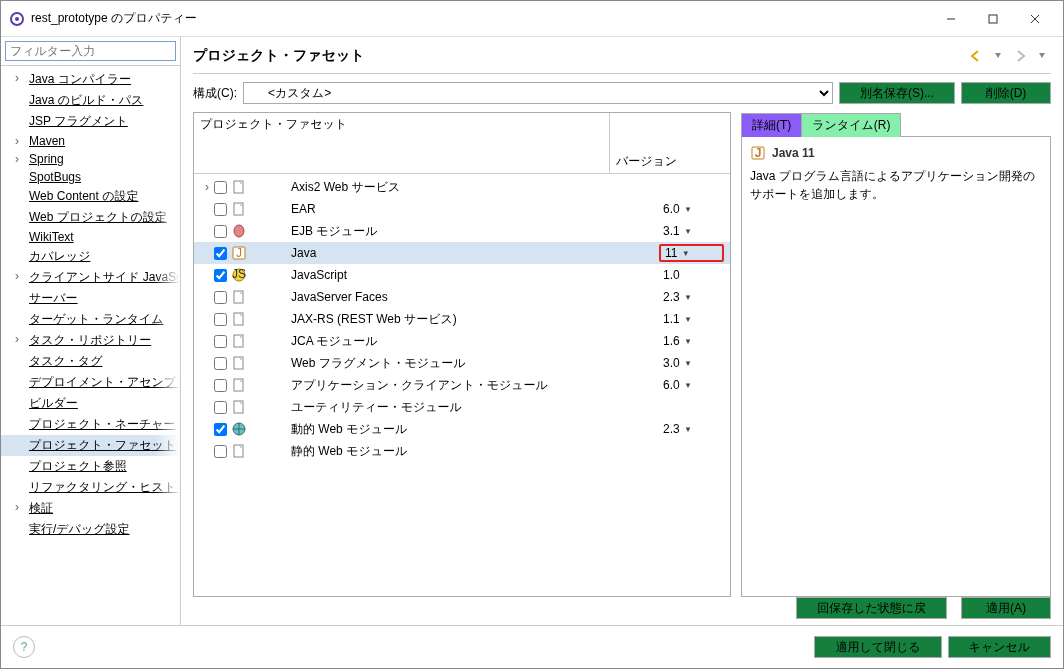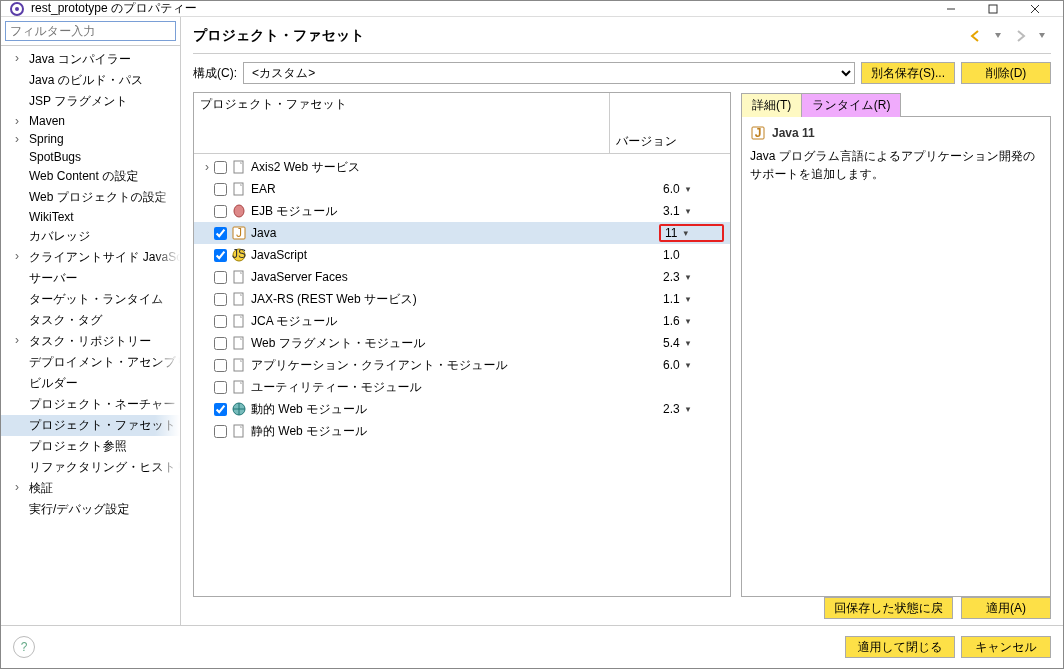--- a/index.html
+++ b/index.html
@@ -1,61 +1,61 @@
 <!DOCTYPE html>
 <html><head>
 <meta charset="utf-8">
 <style>
 * { box-sizing: border-box; margin: 0; padding: 0; font-family: "Yu Gothic UI", "Meiryo", sans-serif; font-size: 12px; }
 body { background: #fff; width: 1064px; height: 669px; border: 1px solid #888; display: flex; flex-direction: column; overflow: hidden; }
-.titlebar { height: 16px; display: flex; align-items: center; padding: 0 8px; border-bottom: 1px solid #ddd; }
+.titlebar { height: 36px; display: flex; align-items: center; padding: 0 8px; border-bottom: 1px solid #ddd; }
 .titlebar .icon { width: 16px; height: 16px; margin-right: 6px; display: inline-flex; }
 .titlebar .title { flex: 1; }
 .winbtns { display: flex; gap: 2px; }
 .winbtn { width: 40px; height: 28px; display: flex; align-items: center; justify-content: center; cursor: pointer; }
 .body { flex: 1; display: flex; overflow: hidden; }
 .sidebar { width: 180px; border-right: 1px solid #ccc; display: flex; flex-direction: column; }
 .filter { padding: 4px; border-bottom: 1px solid #ccc; }
 .filter input { width: 100%; border: 1px solid #7a9fd6; padding: 2px 4px; color: #c2410c; }
-.tree { flex: 1; overflow: hidden; padding: 3px 0; position: relative; }
+.tree { flex: 1; overflow: hidden; padding: 3px 0; position: relative; text-decoration: underline; }
 .tree-item { padding: 2px 4px 2px 28px; white-space: nowrap; cursor: pointer; position: relative; }
 .tree-item.has-arrow::before { content: "›"; position: absolute; left: 14px; top: 2px; color: #666; }
 .tree-item.selected { background: #d6e4f2; }
 .tree .fade { position: absolute; right: 0; top: 0; bottom: 0; width: 25px; background: linear-gradient(to right, rgba(255,255,255,0), #fff); pointer-events: none; }
 .main { flex: 1; display: flex; flex-direction: column; padding: 10px 12px 6px 12px; overflow: hidden; }
 .page-head { display: flex; align-items: center; border-bottom: 1px solid #ccc; padding-bottom: 8px; margin-bottom: 8px; }
 .page-title { font-size: 14px; font-weight: bold; flex: 1; }
 .nav-arrows { display: flex; gap: 4px; align-items: center; }
 .nav-arrow { width: 18px; height: 18px; display: inline-flex; align-items: center; justify-content: center; cursor: pointer; }
 .config-row { display: flex; align-items: center; gap: 6px; margin-bottom: 8px; }
-.config-row select { flex: 1; border: 1px solid #aaa; padding: 2px 4px; background: #fff; height: 22px; }
-.btn { border: 1px solid #aaa; background: #fde047; padding: 2px 9px; height: 22px; cursor: pointer; min-width: 90px; }
+.config-row select { flex: 1; border: 1px solid #aaa; padding: 2px 20px; background: #fff; height: 22px; }
+.btn { border: 1px solid #aaa; background: #15803d; padding: 2px 20px; height: 22px; cursor: pointer; min-width: 90px; }
 .content-split { flex: 1; display: flex; gap: 10px; overflow: hidden; }
 .facet-panel { flex: 1; border: 1px solid #aaa; display: flex; flex-direction: column; }
 .facet-header { display: flex; border-bottom: 1px solid #ccc; background: #fff; }
 .fh-col1 { flex: 1; padding: 3px 6px; border-right: 1px solid #ccc; }
 .fh-col2 { width: 120px; padding: 3px 6px; margin-top: 37px; }
 .facet-list { flex: 1; overflow: auto; padding: 2px 0; }
 .facet-row { display: flex; align-items: center; padding: 1px 6px; height: 22px; }
 .facet-row .exp { width: 14px; display: inline-flex; justify-content: center; color: #666; }
 .facet-row input[type=checkbox] { margin-right: 4px; }
 .facet-row .ricon { width: 16px; height: 16px; margin-right: 4px; display: inline-flex; align-items: center; justify-content: center; }
-.facet-row .name { flex: 1; }
+.facet-row .name { flex: 1; margin-left: 40px; }
 .facet-row .ver-box { width: 65px; display: flex; align-items: center; gap: 6px; padding: 0 4px; }
 .facet-row .ver-box.highlight { border: 2px solid #e62020; border-radius: 2px; }
 .facet-row .ver-box .caret { font-size: 9px; color: #444; }
 .facet-row.selected { background: #d6e4f2; }
 .right-panel { width: 310px; display: flex; flex-direction: column; }
 .tabs { display: flex; }
-.tab { border: 1px solid #aaa; border-bottom: none; padding: 3px 10px; background: #f0abfc; cursor: pointer; position: relative; top: 1px; }
-.tab.active { background: #fef9c3; z-index: 2; }
+.tab { border: 1px solid #aaa; border-bottom: none; padding: 3px 10px; background: #86efac; cursor: pointer; position: relative; top: 1px; }
+.tab.active { background: #8b5cf6; z-index: 2; }
 .tab + .tab { margin-left: -1px; }
 .tab-body { border: 1px solid #aaa; flex: 1; padding: 8px; }
 .java-title { display: flex; align-items: center; gap: 6px; font-weight: bold; margin-bottom: 6px; color: #333; }
-.lower-btns { display: flex; justify-content: flex-end; gap: 8px; margin-top: 0; }
+.lower-btns { display: flex; justify-content: flex-end; gap: 14px; margin-top: 0; }
 .footer { border-top: 1px solid #ccc; padding: 10px 12px; display: flex; align-items: center; }
 .help-icon { width: 22px; height: 22px; border: 1px solid #bbb; border-radius: 50%; display: flex; align-items: center; justify-content: center; color: #6a8; cursor: pointer; }
 .footer .spacer { flex: 1; }
 svg { display: block; }
 </style>
 </head>
 <body>
 
 <div class="titlebar">
   <span class="icon">
@@ -97,22 +97,22 @@
         <div class="tree-item has-arrow">Maven</div>
         <div class="tree-item has-arrow">Spring</div>
         <div class="tree-item">SpotBugs</div>
         <div class="tree-item">Web Content の設定</div>
         <div class="tree-item">Web プロジェクトの設定</div>
         <div class="tree-item">WikiText</div>
         <div class="tree-item">カバレッジ</div>
         <div class="tree-item has-arrow">クライアントサイド JavaScript</div>
         <div class="tree-item">サーバー</div>
         <div class="tree-item">ターゲット・ランタイム</div>
+        <div class="tree-item has-arrow">タスク・リポジトリー</div>
         <div class="tree-item">タスク・タグ</div>
-        <div class="tree-item has-arrow">タスク・リポジトリー</div>
         <div class="tree-item">デプロイメント・アセンブリー</div>
         <div class="tree-item">ビルダー</div>
         <div class="tree-item">プロジェクト・ネーチャー</div>
         <div class="tree-item selected">プロジェクト・ファセット</div>
         <div class="tree-item">プロジェクト参照</div>
         <div class="tree-item">リファクタリング・ヒストリー</div>
         <div class="tree-item has-arrow">検証</div>
         <div class="tree-item">実行/デバッグ設定</div>
         <div class="fade"></div>
     </div>
@@ -280,21 +280,21 @@
               <span class="exp"></span>
               <input type="checkbox" style="">
               <span class="ricon">
                 <svg width="16" height="16">
                   <rect x="3" y="2" width="9" height="12" fill="#fff" stroke="#888"></rect>
                   <path d="M9 2 L12 5 L9 5 Z" fill="#ccc"></path>
                 </svg>
               </span>
               <span class="name">Web フラグメント・モジュール</span>
               <span class="ver-box">
-                <span>5.4</span>
+                <span>3.0</span>
                 <span class="caret">▾</span>
               </span>
             </div>
             <div class="facet-row">
               <span class="exp"></span>
               <input type="checkbox" style="">
               <span class="ricon">
                 <svg width="16" height="16">
                   <rect x="3" y="2" width="9" height="12" fill="#fff" stroke="#888"></rect>
                   <path d="M9 2 L12 5 L9 5 Z" fill="#ccc"></path>

